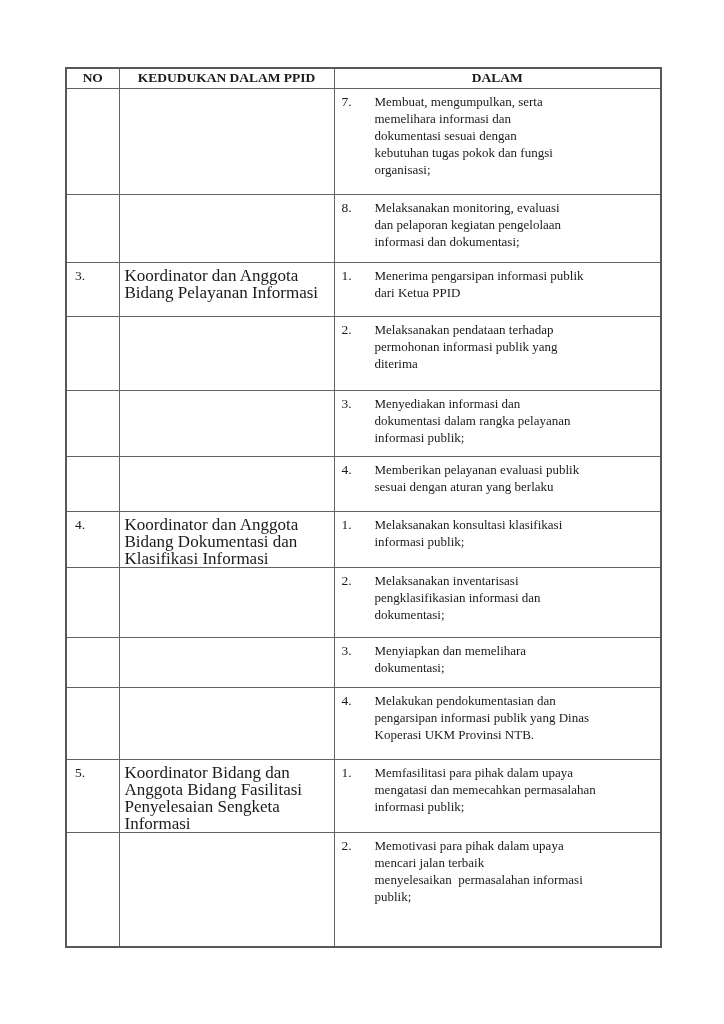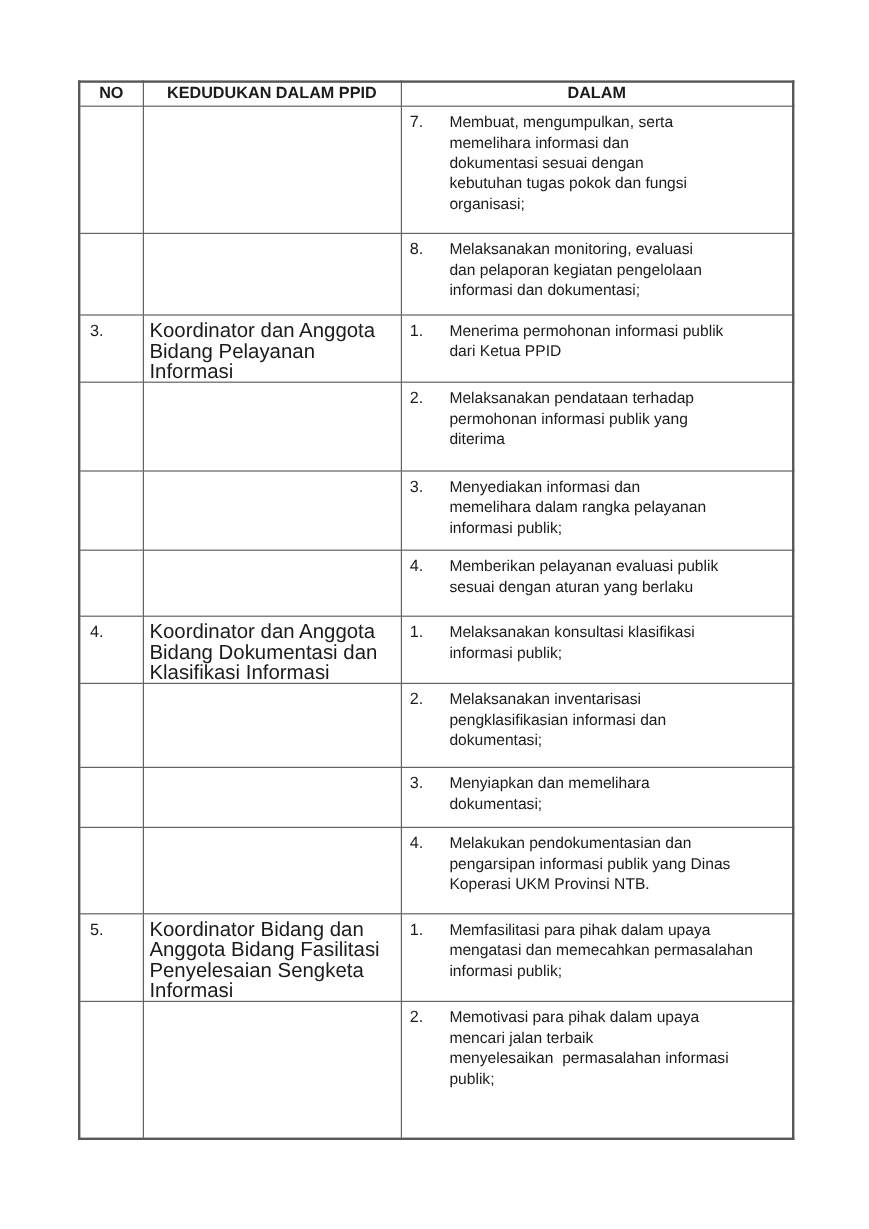--- a/index.html
+++ b/index.html
@@ -22,20 +22,21 @@
     width: 595px;
     table-layout: fixed;
     border-collapse: collapse;
     border: 2px solid #585858;
   }
   .doc-table td, .doc-table th {
     border: 1px solid #636363;
     vertical-align: top;
     padding: 0;
     overflow: hidden;
+    font-family: Liberation Serif, serif;
   }
   .doc-table th {
     font-size: 13.5px;
     font-weight: bold;
     text-align: center;
     vertical-align: middle;
     padding: 1px 0 2px 0;
     line-height: 16px;
   }
   td.c-no {
@@ -111,21 +112,21 @@
         </td>
       </tr>
 
       <tr style="height:54px">
         <td class="c-no">3.</td>
         <td class="c-ked">Koordinator dan Anggota
 Bidang Pelayanan Informasi</td>
         <td class="c-tugas">
           <div class="task">
               <span class="num">1.</span>
-              <div class="txt">Menerima permohonan informasi publik
+              <div class="txt">Menerima pengarsipan informasi publik
 dari Ketua PPID</div>
             </div>
         </td>
       </tr>
 
       <tr style="height:74px">
         <td class="c-no"></td>
         <td class="c-ked"></td>
         <td class="c-tugas">
           <div class="task">
@@ -137,21 +138,21 @@
         </td>
       </tr>
 
       <tr style="height:66px">
         <td class="c-no"></td>
         <td class="c-ked"></td>
         <td class="c-tugas">
           <div class="task">
               <span class="num">3.</span>
               <div class="txt">Menyediakan informasi dan
-memelihara dalam rangka pelayanan
+dokumentasi dalam rangka pelayanan
 informasi publik;</div>
             </div>
         </td>
       </tr>
 
       <tr style="height:55px">
         <td class="c-no"></td>
         <td class="c-ked"></td>
         <td class="c-tugas">
           <div class="task">

